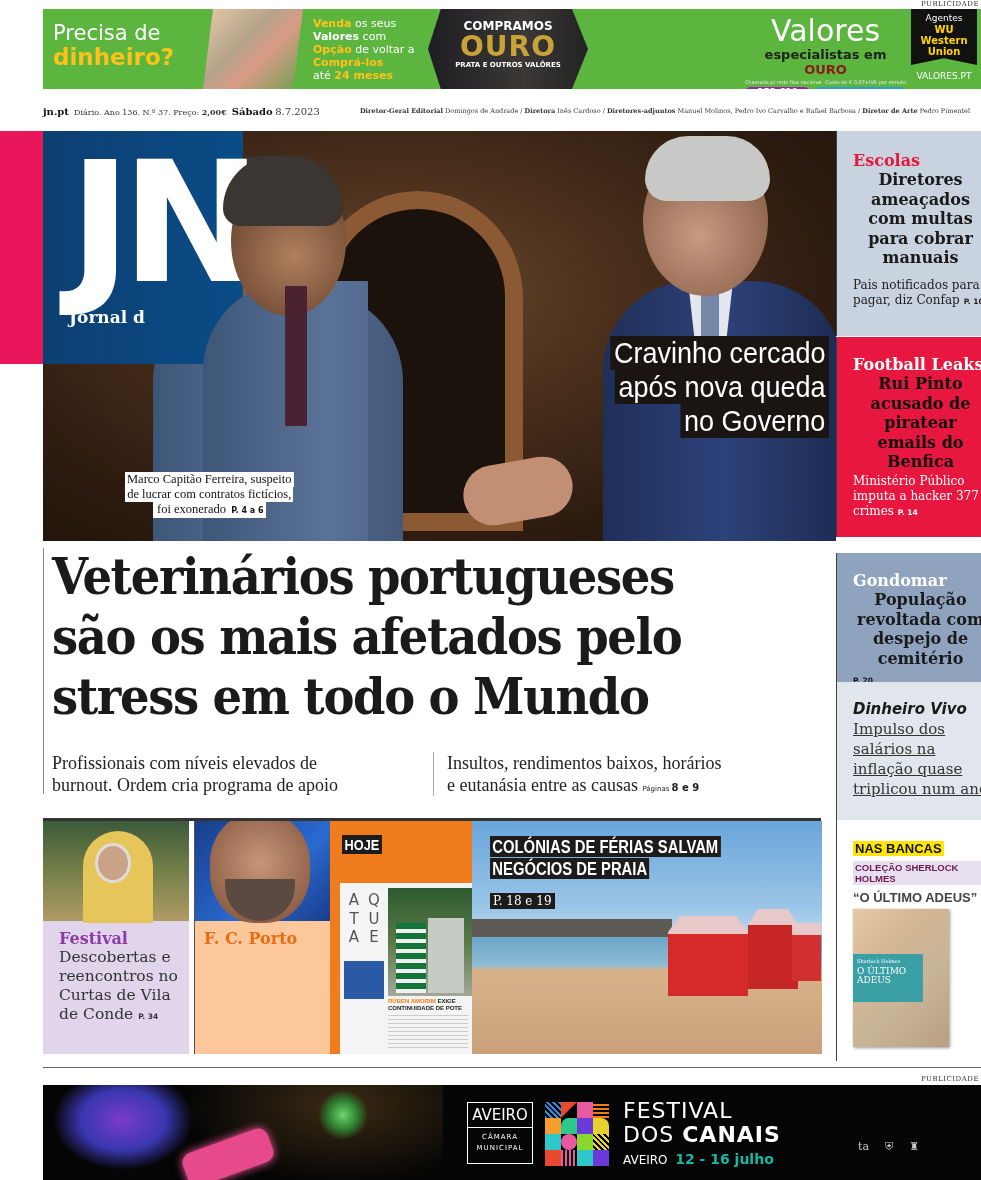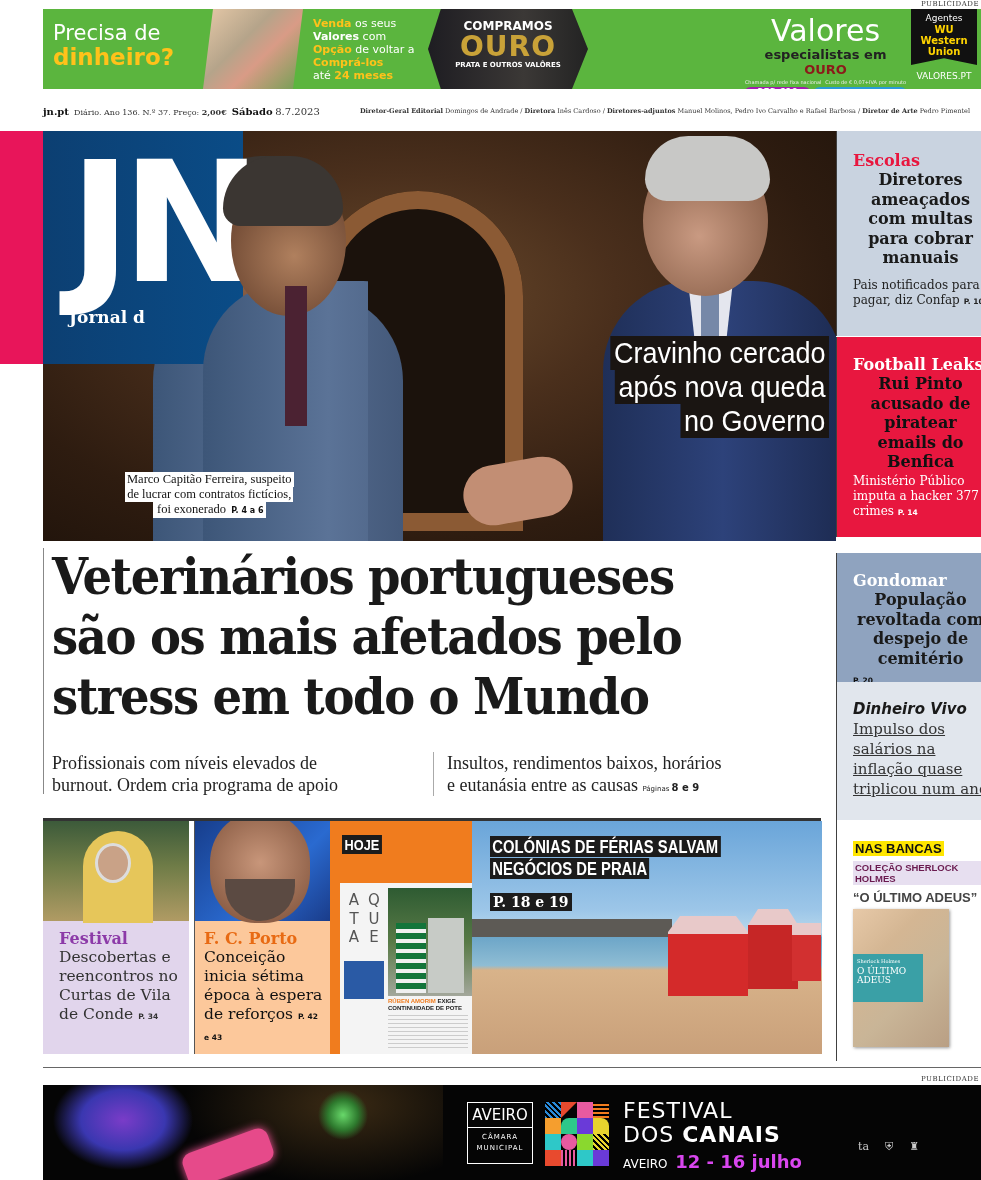--- a/index.html
+++ b/index.html
@@ -153,39 +153,39 @@
   .paper .lines { position: absolute; left: 48px; top: 132px; width: 80px; height: 36px; background: repeating-linear-gradient(180deg,#ccc 0 1px,transparent 1px 4px); }
 
   .beach-photo { position: absolute; inset: 0; background: linear-gradient(180deg,#6aa5d9 0%,#9cc6e8 38%,#b8d8ec 48%,#6da6c8 50%,#8fbdd4 62%,#d8b38a 64%,#c9a07a 100%); }
   .tent { position: absolute; background: #d42a2a; }
   .tent.t1 { left: 196px; top: 95px; width: 80px; height: 80px; clip-path: polygon(15% 0,85% 0,100% 20%,100% 100%,0 100%,0 20%); background: linear-gradient(180deg,#e8c9c9 0 22%,#d42a2a 22%); }
   .tent.t2 { left: 276px; top: 88px; width: 50px; height: 80px; clip-path: polygon(20% 0,80% 0,100% 20%,100% 100%,0 100%,0 20%); background: linear-gradient(180deg,#e8c9c9 0 20%,#c62626 20%); }
   .tent.t3 { left: 320px; top: 102px; width: 29px; height: 58px; background: linear-gradient(180deg,#e8c9c9 0 20%,#d23030 20%); }
   .pier { position: absolute; left: 0; top: 98px; width: 200px; height: 18px; background: #5d5a55; }
   .beach-title { position: absolute; left: 18px; top: 15px; font-family: "Liberation Sans", sans-serif; font-weight: bold; color: #fff; font-size: 19px; line-height: 21px; transform: scaleX(0.78); transform-origin: left; }
   .beach-title span { background: #1c1c1c; padding: 0 3px; display: inline-block; margin-bottom: 1px; }
-  .beach-pg { position: absolute; left: 18px; top: 72px; background: #1c1c1c; color: #fff; font-family: "DejaVu Serif", serif; font-weight: bold; font-size: 14px; padding: 1px 3px; }
+  .beach-pg { position: absolute; left: 18px; top: 72px; background: #1c1c1c; color: #fff; font-family: "DejaVu Serif", serif; font-weight: normal; font-size: 12px; padding: 1px 3px; }
 
   
   .bot-rule { left: 43px; top: 1067px; width: 938px; height: 1px; background: #666; }
   .pub-bottom { right: 2px; top: 1075px; }
   .ad-bottom { left: 43px; top: 1085px; width: 938px; height: 95px; background: #050505; overflow: hidden; }
   .ad-bottom .lights { position: absolute; left: 0; top: 0; width: 400px; height: 95px;
      background: radial-gradient(ellipse 70px 50px at 80px 35px,#7a3cc8 0%,#3a37b0 60%,transparent 100%),
                  radial-gradient(ellipse 25px 25px at 300px 30px,#68d86a 0%,#2e7a2e 60%,transparent 100%),
                  radial-gradient(ellipse 160px 80px at 300px 20px,#3a2a14 0%,transparent 100%); }
   .ad-bottom .lights .mouth { position: absolute; left: 140px; top: 55px; width: 90px; height: 35px; background: #e64a8a; border-radius: 10px; transform: rotate(-20deg); box-shadow: 0 0 10px #ff5aa0; }
   .aveiro-box { position: absolute; left: 424px; top: 17px; width: 66px; height: 62px; border: 1.5px solid #fff; color: #fff; font-family: "DejaVu Sans", sans-serif; text-align: center; }
   .aveiro-box .a { font-size: 15px; line-height: 24px; border-bottom: 1.5px solid #fff; }
   .aveiro-box .b { font-size: 7px; letter-spacing: 1px; line-height: 11px; margin-top: 4px; }
   .mosaic { position: absolute; left: 502px; top: 17px; width: 64px; height: 64px; display: grid; grid-template-columns: repeat(4,1fr); grid-template-rows: repeat(4,1fr); }
   .fest-title { position: absolute; left: 580px; top: 14px; color: #fff; font-family: "DejaVu Sans", sans-serif; font-size: 22px; line-height: 24px; letter-spacing: 1px; }
   .fest-title b { font-weight: bold; }
   .fest-dates { position: absolute; left: 580px; top: 66px; color: #fff; font-family: "DejaVu Sans", sans-serif; font-size: 12px; }
-  .fest-dates b { color: #d946ef; font-size: 18px; }
+  .fest-dates b { color: #14b8a6; font-size: 14px; }
   .sponsors { position: absolute; left: 815px; top: 55px; display: flex; gap: 16px; color: #ccc; font-family: "DejaVu Serif", serif; font-size: 11px; }
 </style>
 </head>
 <body>
 
 <div class="abs pub-label" style="right:2px;top:0;">PUBLICIDADE</div>
 <div class="abs ad-top">
   <div class="seg t1">
     <span>Precisa de</span>
     <b>dinheiro?</b>
@@ -344,21 +344,20 @@
   </div>
 </div>
 
 <div class="abs cell c-porto">
   <div class="photo-porto">
       <div class="face"></div>
       <div class="beard"></div>
     </div>
   <div class="cell-text">
     <div class="cell-kicker">F. C. Porto</div>
-    <div class="cell-body"><span>Conceição inicia sétima época à espera de reforços</span> <b class="pref">P. 42 e 43</b></div>
   </div>
 </div>
 
 <div class="abs cell c-hoje">
   <div class="hoje-tag">HOJE</div>
   <div class="paper">
     <div class="grid">
       <span>A</span>
         <span>Q</span>
       <span>T</span>

